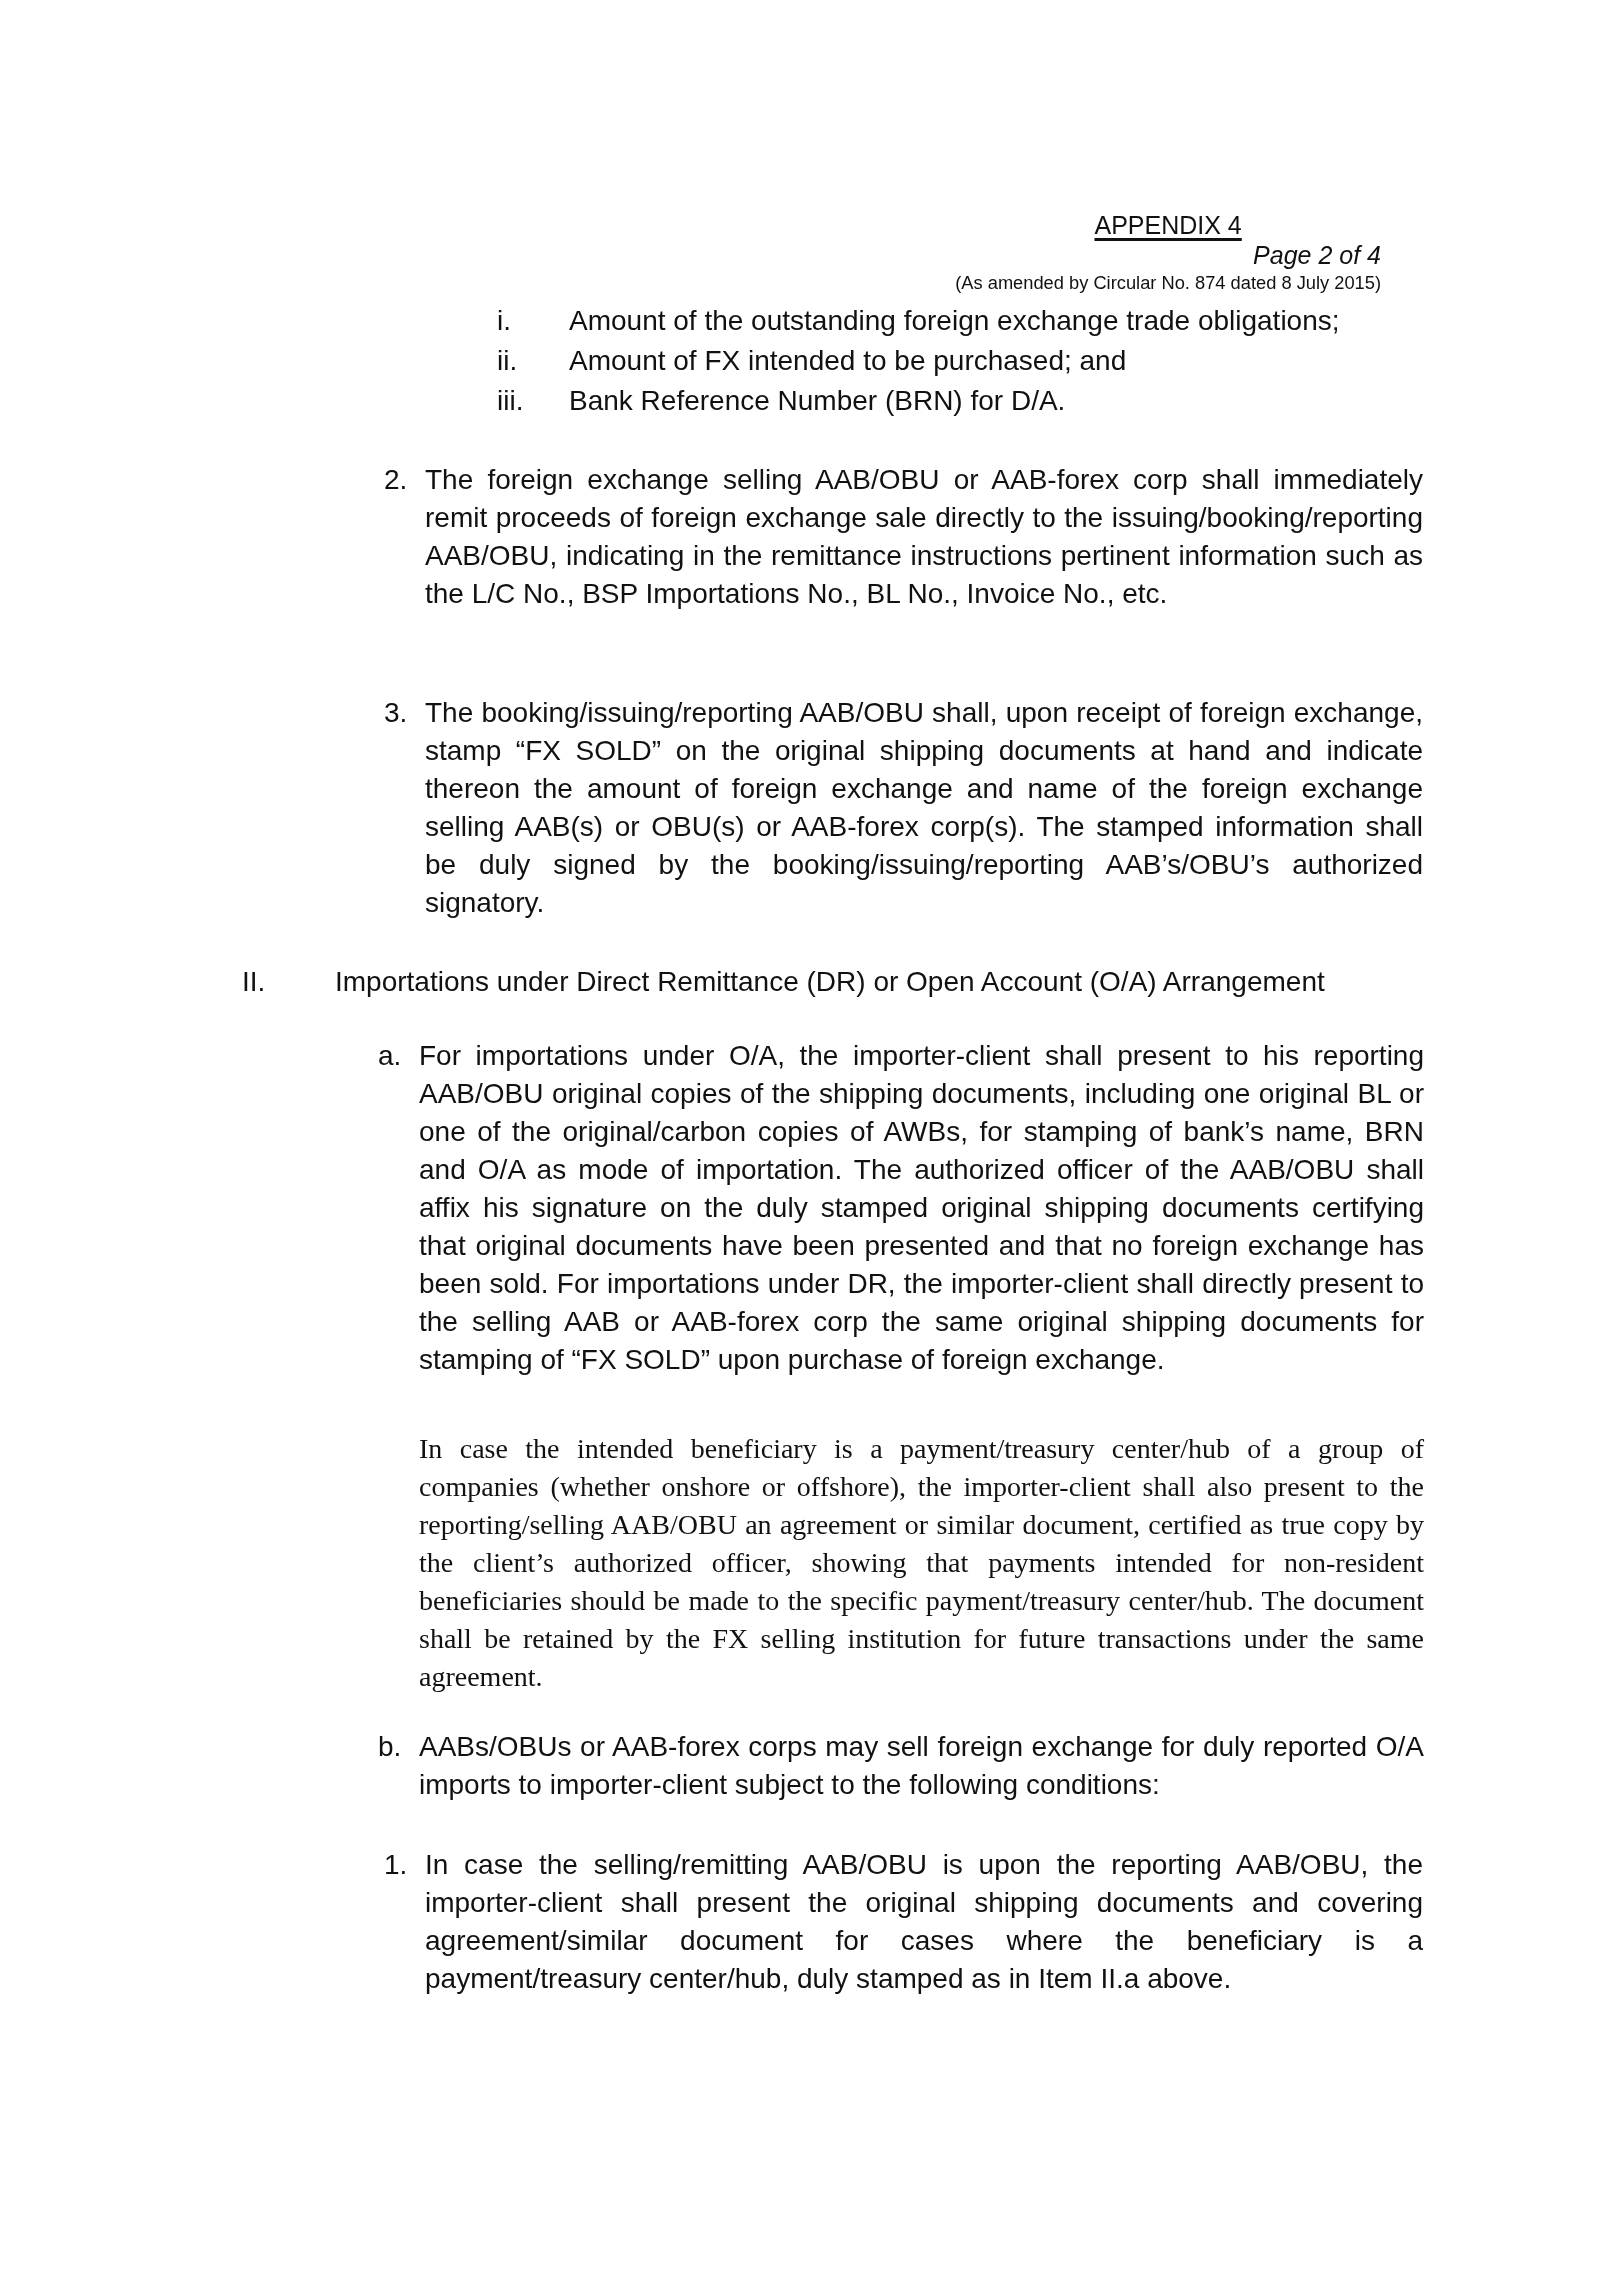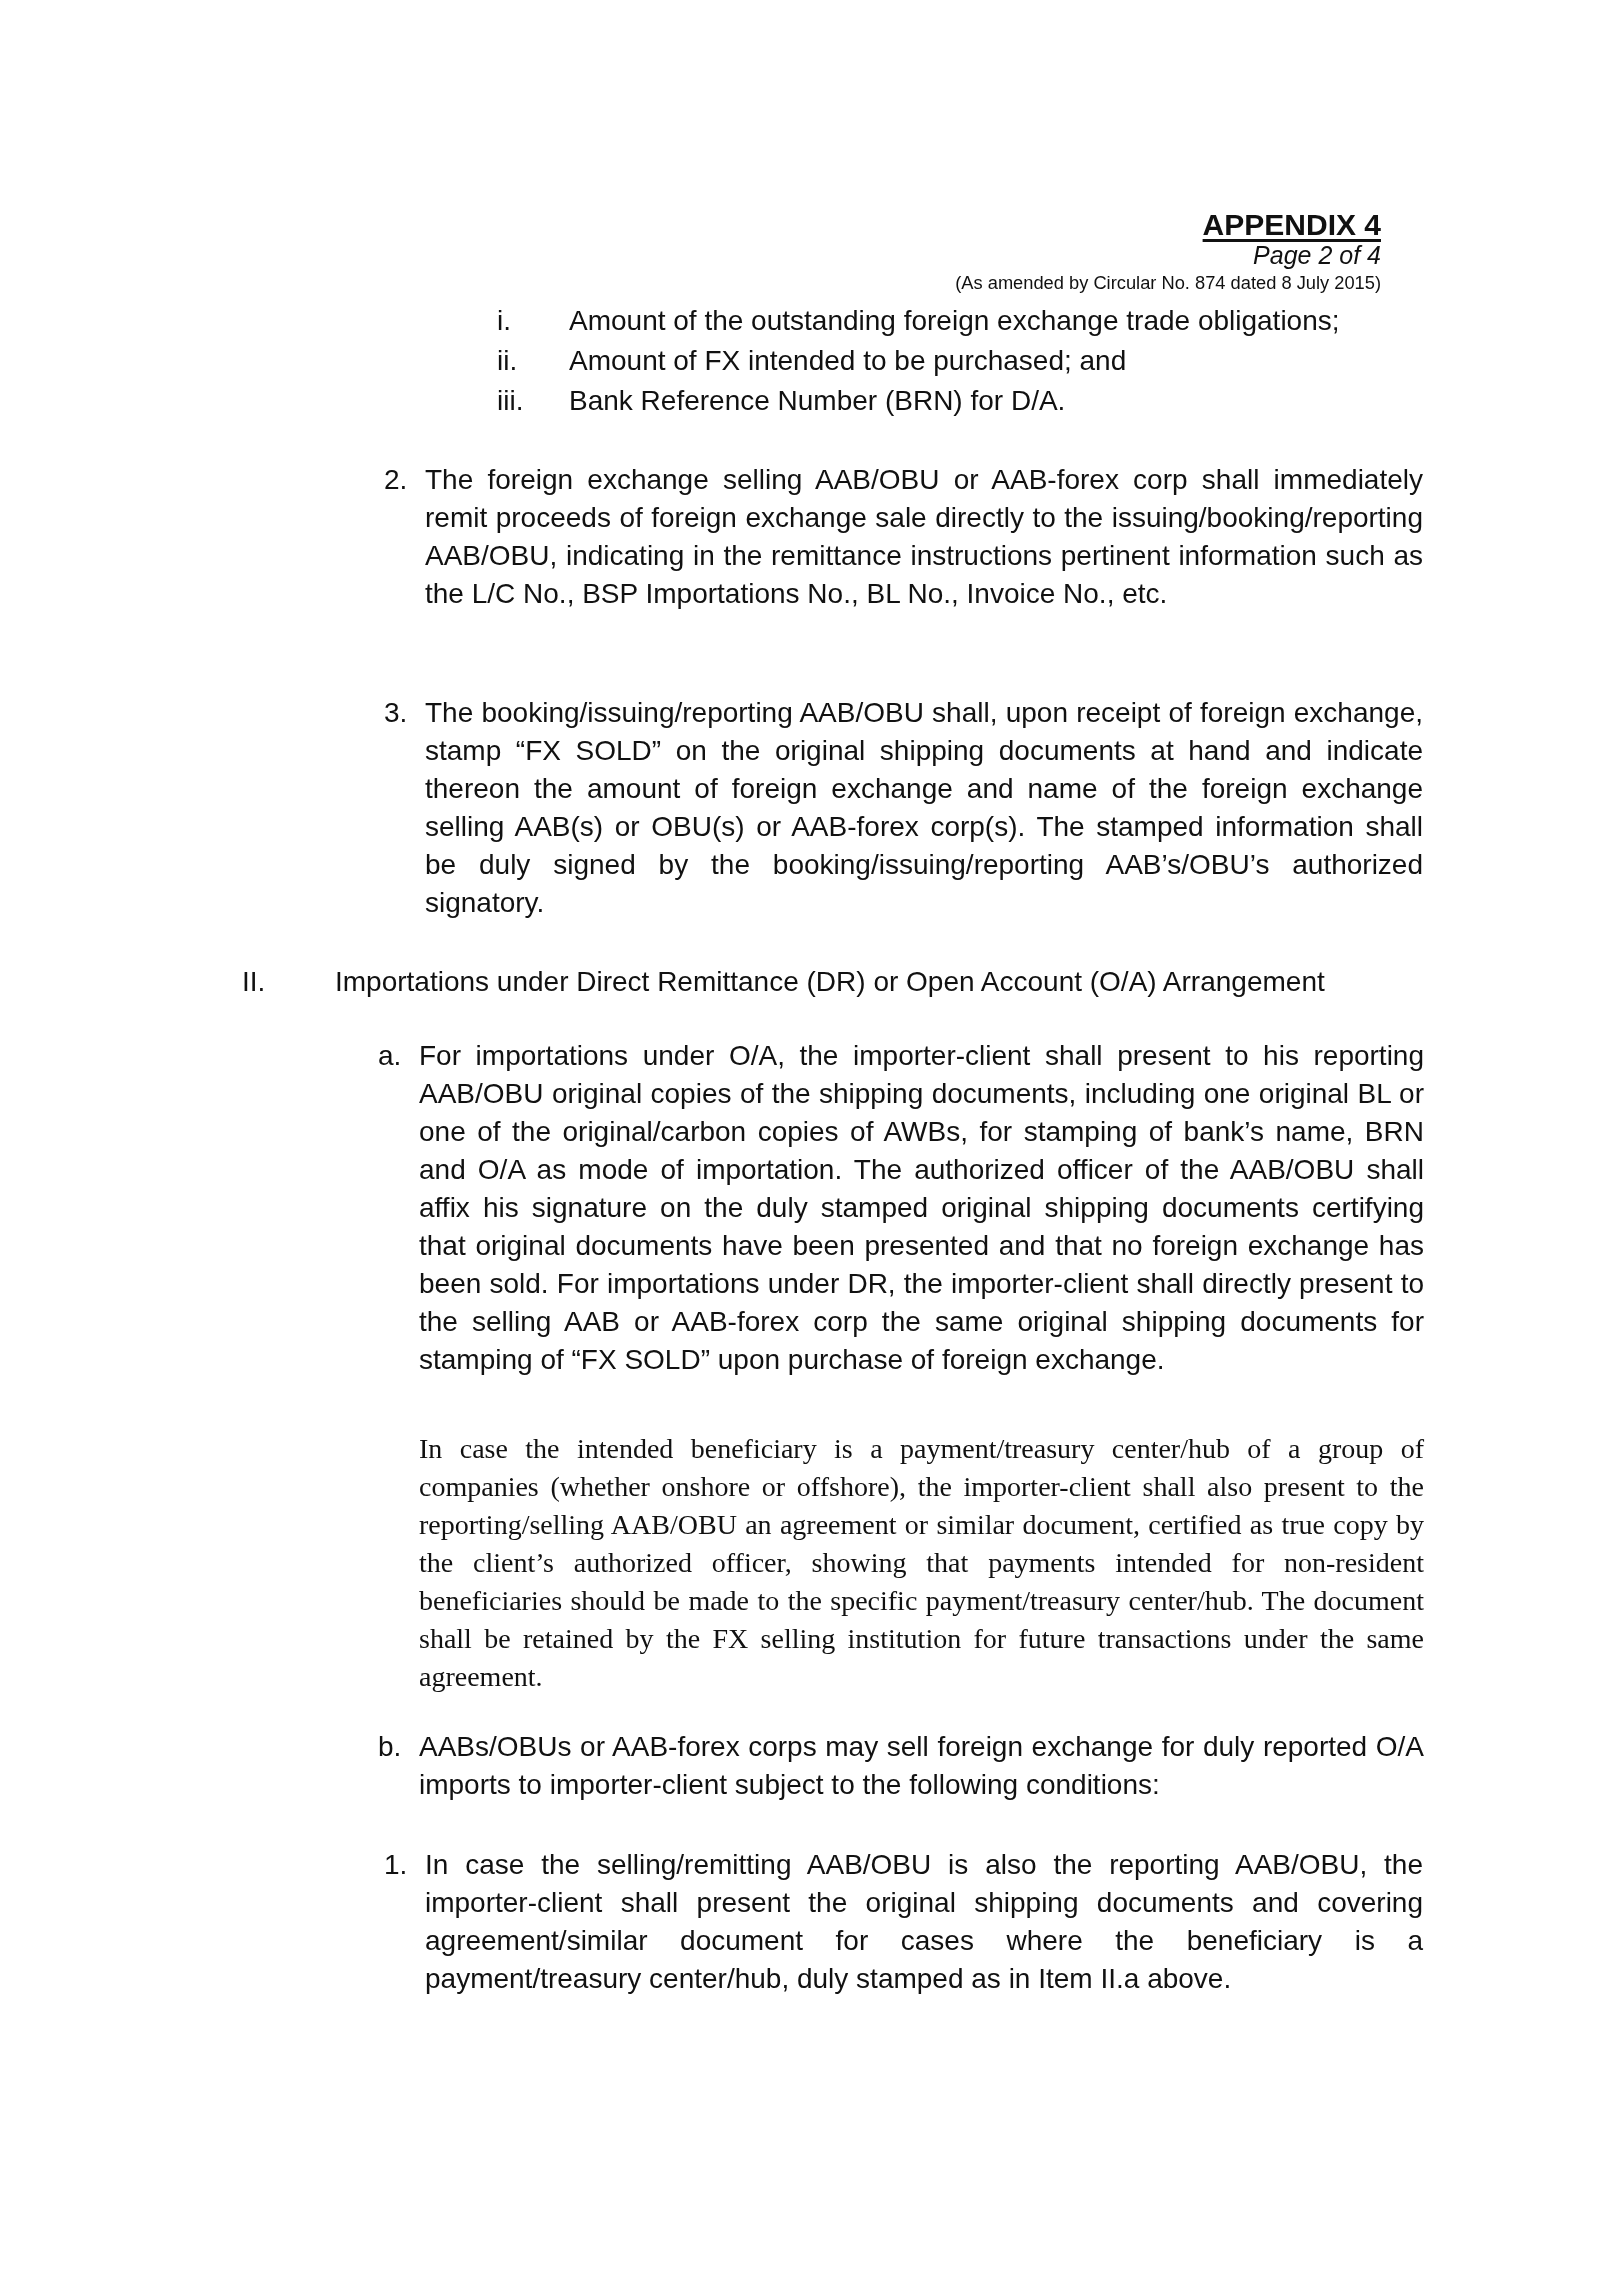--- a/index.html
+++ b/index.html
@@ -4,22 +4,22 @@
 <style>
   html, body { margin: 0; padding: 0; background: #ffffff; }
   body {
     width: 1623px; height: 2295px; position: relative; overflow: hidden;
     font-family: "Liberation Sans", sans-serif; color: #111111;
   }
   .page { position: absolute; left: 0; top: 0; width: 1623px; height: 2295px; background: #ffffff; }
 
   .header { position: absolute; right: 242px; top: 208px; text-align: right; }
   .appendix-title {
-    font-size: 30px; font-weight: bold; text-decoration: underline;
-    text-underline-offset: 3.9px; text-decoration-thickness: 2.6px; line-height: 34px;
+    font-size: 25px; font-weight: normal; text-decoration: underline;
+    text-underline-offset: 3.9px; text-decoration-thickness: 2.6px; line-height: 34px; text-align: center;
   }
   .page-num { font-size: 25px; line-height: 27.5px; font-style: italic; }
   .amended { font-size: 18.3px; line-height: 25px; }
 
   .roman-list { position: absolute; left: 497px; top: 301px; width: 949px; }
   .roman-item { display: flex; font-size: 28px; line-height: 40px; }
   .roman-item .num { width: 72px; flex: none; }
 
   .para {
     position: absolute; font-size: 28px; line-height: 38px; text-align: justify;
@@ -88,17 +88,17 @@
     <span>In case the intended beneficiary is a payment/treasury center/hub of a group of companies (whether onshore or offshore), the importer-client shall also present to the reporting/selling AAB/OBU an agreement or similar document, certified as true copy by the client’s authorized officer, showing that payments intended for non-resident beneficiaries should be made to the specific payment/treasury center/hub.  The document shall be retained by the FX selling institution for future transactions under the same agreement.</span>
   </div>
 
   <div class="para pb">
     <span class="num">b.</span>
     <span>AABs/OBUs or AAB-forex corps may sell foreign exchange for duly reported O/A imports to importer-client subject to the following conditions:</span>
   </div>
 
   <div class="para pb1">
     <span class="num">1.</span>
-    <span>In case the selling/remitting AAB/OBU is also the reporting AAB/OBU, the importer-client shall present the original shipping documents and covering agreement/similar document for cases where the beneficiary is a payment/treasury center/hub, duly stamped as in Item II.a above.</span>
+    <span>In case the selling/remitting AAB/OBU is upon the reporting AAB/OBU, the importer-client shall present the original shipping documents and covering agreement/similar document for cases where the beneficiary is a payment/treasury center/hub, duly stamped as in Item II.a above.</span>
   </div>
 
 </div>
 
 
 </body></html>

